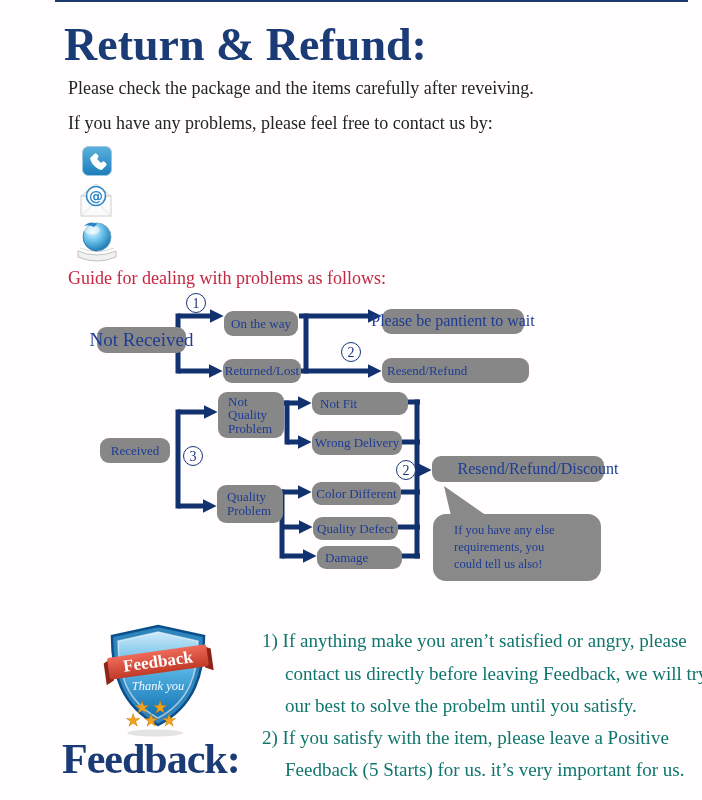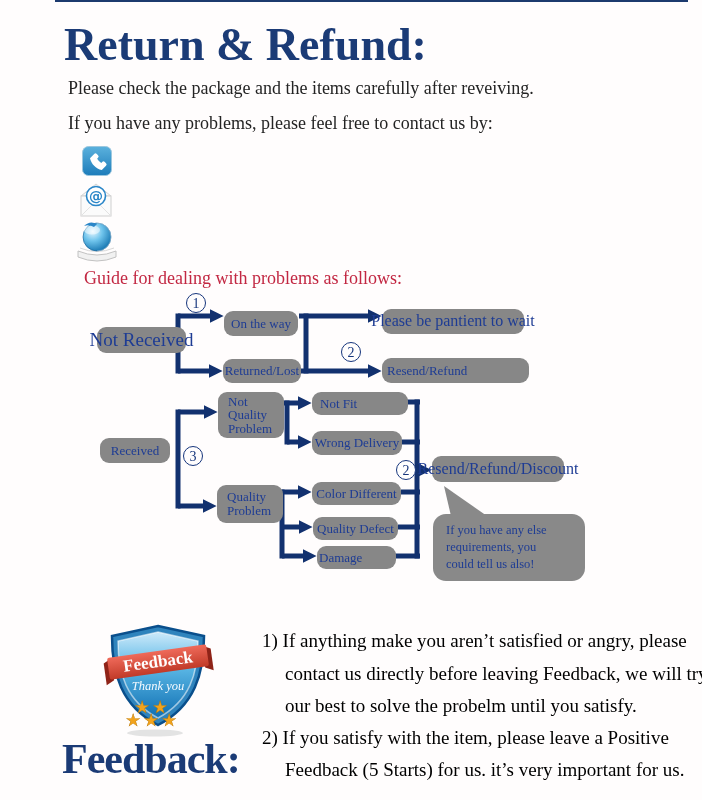--- a/index.html
+++ b/index.html
@@ -4,39 +4,39 @@
 <style>
   html,body{margin:0;padding:0;background:#fff;}
   #canvas{
     position:relative;width:702px;height:800px;background:#fffdfd;
     font-family:"Liberation Serif","DejaVu Serif",serif;overflow:hidden;
   }
   .abs{position:absolute;}
   .topline{left:55px;top:0;width:633px;height:2px;background:#1c3a6e;}
   .title{left:64px;top:18px;font-size:46px;font-weight:600;color:#1b3b76;letter-spacing:0px;white-space:nowrap;}
   .intro{left:68px;font-size:18px;color:#242424;white-space:nowrap;}
-  .guide{left:68px;top:268px;font-size:18px;color:#c22742;white-space:nowrap;margin-left:16px;}
+  .guide{left:68px;top:268px;font-size:18px;color:#c22742;white-space:nowrap;}
   .fbox{
     background:#878787;border-radius:9px;color:#1e3c94;font-size:13px;
     display:flex;align-items:center;justify-content:center;white-space:nowrap;
     line-height:1.05;
   }
   .fbox.small{font-size:16px;text-align:right;}
   .fbox.multiline{justify-content:flex-start;padding-left:10px;white-space:normal;text-align:left;}
   .circnum{
     width:20px;height:20px;border:1.5px solid #16357c;border-radius:50%;
     color:#16357c;font-size:14px;line-height:20px;text-align:center;
     box-sizing:border-box;background:transparent;
   }
   .circnum.onLine{background:#ffffff;}
   .bubble{
     background:#898989;border-radius:13px;color:#1e3c94;font-size:12.5px;
-    padding:8px 13px;line-height:1.35;text-align:left;
+    padding:8px 21px;line-height:1.35;text-align:left;
   }
-  .notes{font-size:19px;color:#000000;white-space:nowrap;}
+  .notes{font-size:19px;color:#0f766e;white-space:nowrap;}
   .fbhead{left:62px;top:735px;font-size:42px;font-weight:600;color:#1b3b76;letter-spacing:-1px;white-space:nowrap;}
   svg{display:block;}
 </style>
 </head>
 <body>
 
 <div id="canvas">
 
   <div class="abs topline"></div>
 
@@ -137,22 +137,22 @@
   <div class="abs fbox" style="left:223px;top:359px;width:78px;height:24px;">Returned/Lost</div>
   <div class="abs fbox small" style="left:382px;top:309px;width:142px;height:25px;">Please be pantient to wait</div>
   <div class="abs fbox" style="left:382px;top:358px;width:142px;height:25px;justify-content:flex-start;padding-left:5px;">Resend/Refund</div>
   <div class="abs fbox" style="left:100px;top:438px;width:70px;height:25px;">Received</div>
   <div class="abs fbox multiline" style="left:218px;top:392px;width:56px;height:46px;">Not Quality Problem</div>
   <div class="abs fbox multiline" style="left:217px;top:485px;width:56px;height:38px;">Quality Problem</div>
   <div class="abs fbox" style="left:312px;top:392px;width:88px;height:23px;justify-content:flex-start;padding-left:8px;">Not Fit</div>
   <div class="abs fbox" style="left:312px;top:431px;width:90px;height:24px;">Wrong Delivery</div>
   <div class="abs fbox" style="left:312px;top:482px;width:89px;height:23px;">Color Different</div>
   <div class="abs fbox" style="left:313px;top:517px;width:85px;height:23px;">Quality Defect</div>
-  <div class="abs fbox" style="left:317px;top:546px;width:77px;height:23px;justify-content:flex-start;padding-left:2px;">Damage</div>
-  <div class="abs fbox small" style="left:432px;top:456px;width:132px;height:26px;">Resend/Refund/Discount</div>
+  <div class="abs fbox" style="left:317px;top:546px;width:77px;height:23px;justify-content:flex-start;padding-left:8px;">Damage</div>
+  <div class="abs fbox small" style="left:432px;top:456px;width:132px;height:26px;padding-left:40px;">Resend/Refund/Discount</div>
 
   <div class="abs bubble" style="left:433px;top:514px;width:126px;">
     <div>If you have any else</div>
     <div>requirements, you</div>
     <div>could tell us also!</div>
   </div>
 
   <div class="abs" style="left:98px;top:618px;">
     <svg width="120" height="128" viewBox="0 0 120 128">
       <defs>

